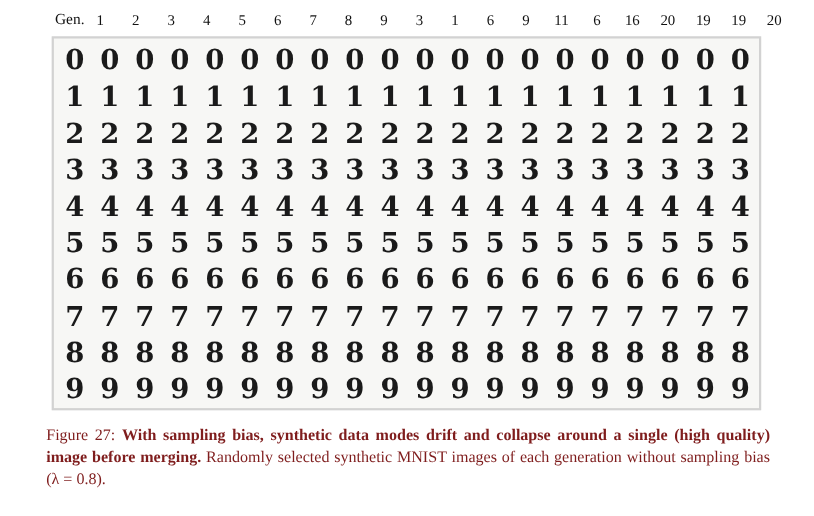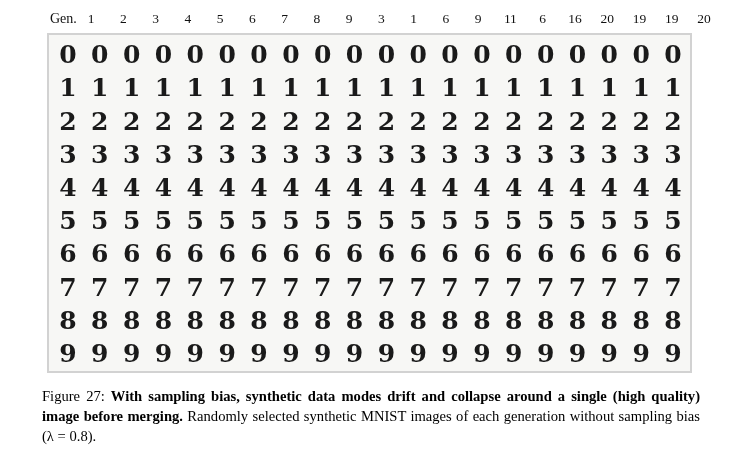--- a/index.html
+++ b/index.html
@@ -89,21 +89,21 @@
   
   .caption {
     position: absolute;
     left: 42px;
     top: 386px;
     width: 658px;
     font-size: 14.6px;
     line-height: 1.38;
     text-align: justify;
     font-family: "Liberation Serif", serif;
-    color: #000000;
+    color: #7f1d1d;
   }
   .caption .fig-num {
     font-weight: normal;
   }
   .caption .bold {
     font-weight: bold;
   }
 </style>
 </head>
 <body>

